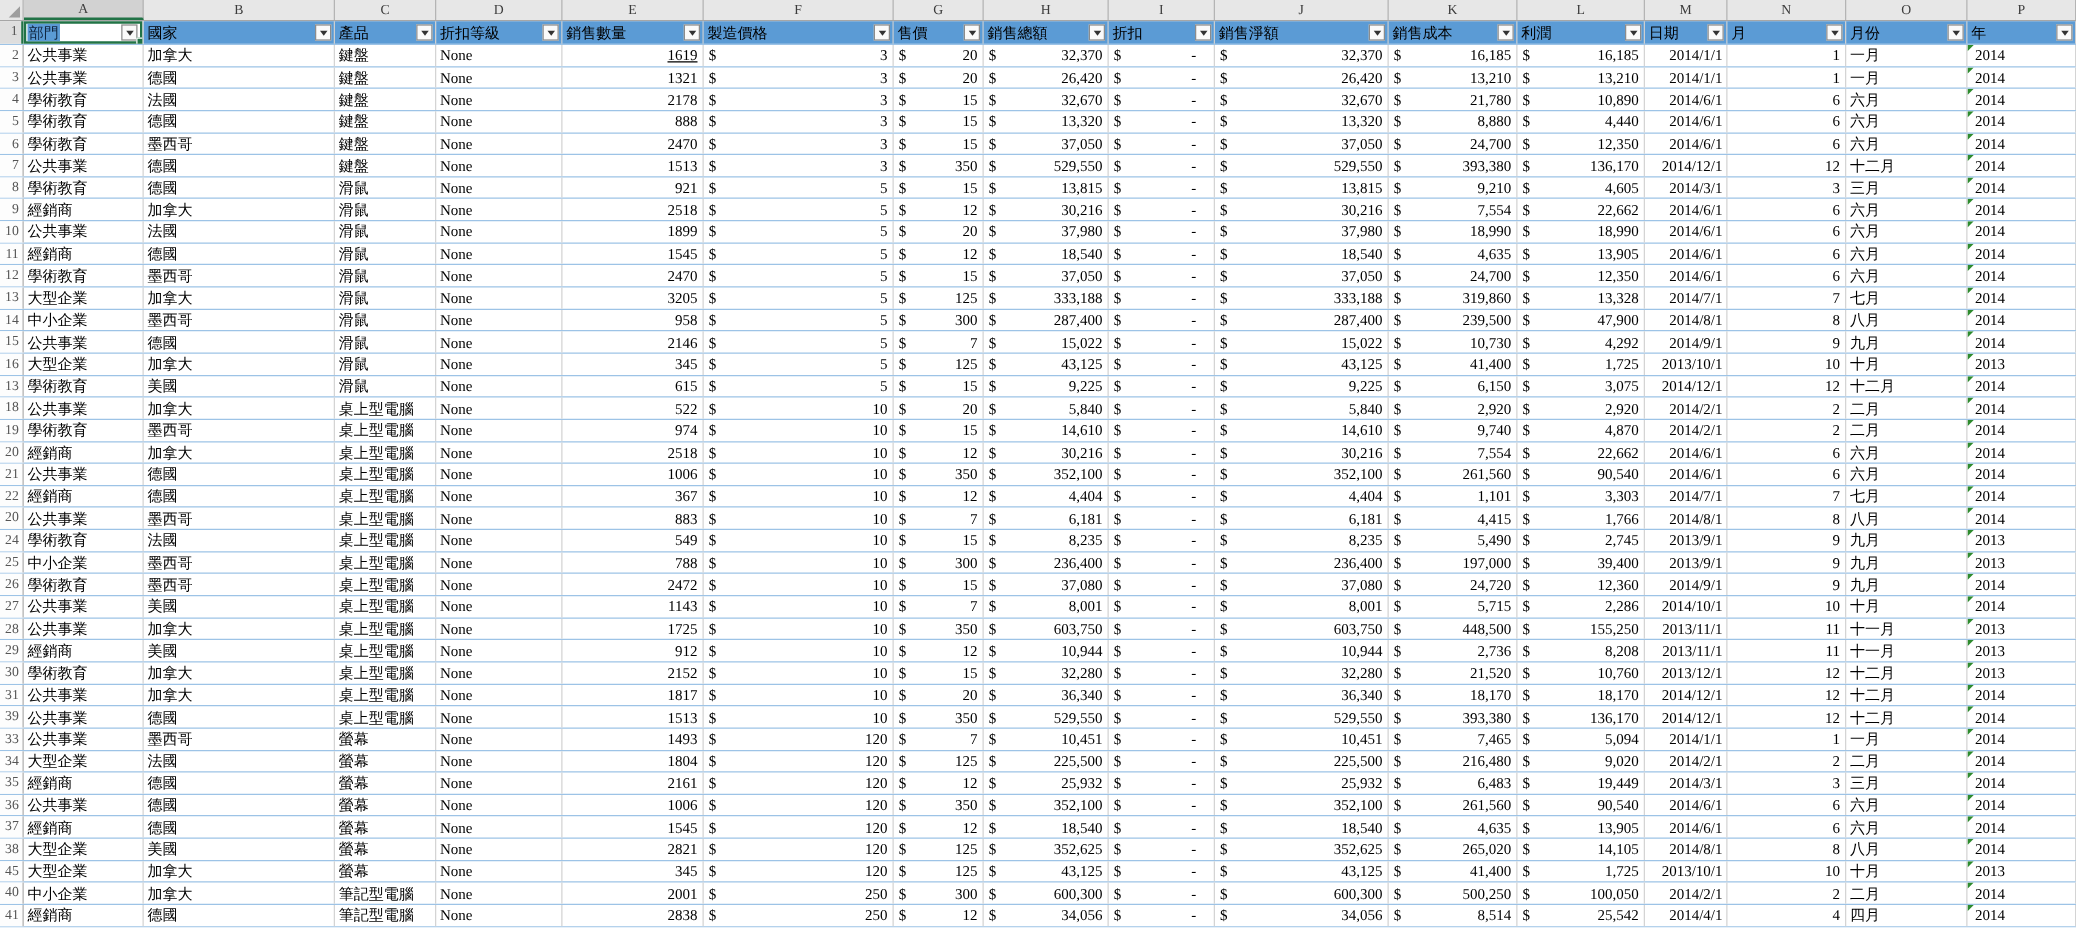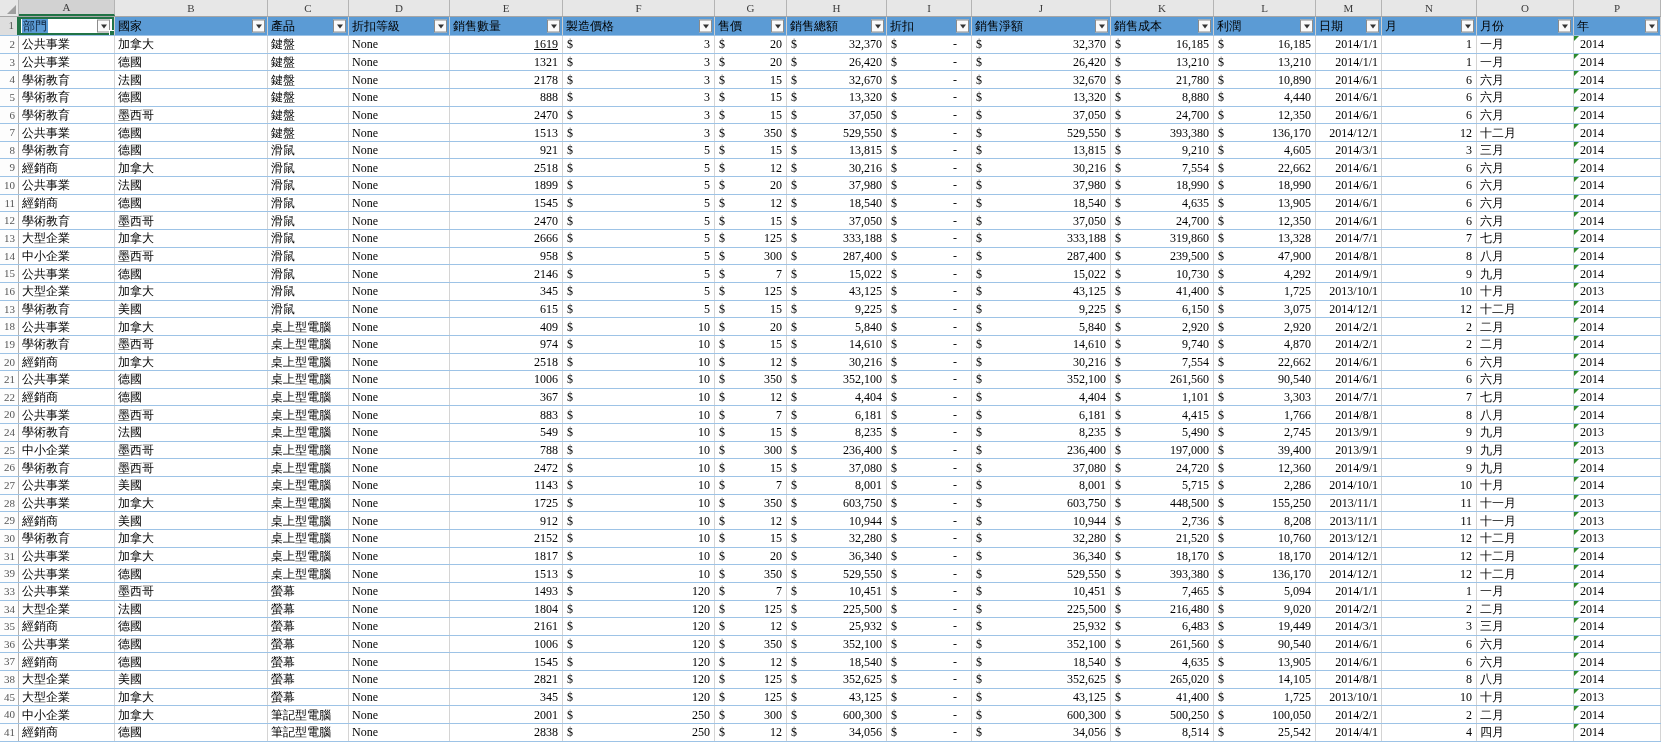--- a/index.html
+++ b/index.html
@@ -830,21 +830,21 @@
         <div class="c t" style="width: 153px;">
           <span>加拿大</span>
         </div>
         <div class="c t" style="width: 81px;">
           <span>滑鼠</span>
         </div>
         <div class="c t" style="width: 101px;">
           <span>None</span>
         </div>
         <div class="c n" style="width: 113px;">
-          <span>2666</span>
+          <span>3205</span>
         </div>
         <div class="c a" style="width: 152px;">
           <span class="cur">$</span>
           <span class="val">5</span>
         </div>
         <div class="c a" style="width: 72px;">
           <span class="cur">$</span>
           <span class="val">125</span>
         </div>
         <div class="c a" style="width: 100px;">
@@ -1125,21 +1125,21 @@
         <div class="c t" style="width: 153px;">
           <span>加拿大</span>
         </div>
         <div class="c t" style="width: 81px;">
           <span>桌上型電腦</span>
         </div>
         <div class="c t" style="width: 101px;">
           <span>None</span>
         </div>
         <div class="c n" style="width: 113px;">
-          <span>409</span>
+          <span>522</span>
         </div>
         <div class="c a" style="width: 152px;">
           <span class="cur">$</span>
           <span class="val">10</span>
         </div>
         <div class="c a" style="width: 72px;">
           <span class="cur">$</span>
           <span class="val">20</span>
         </div>
         <div class="c a" style="width: 100px;">

